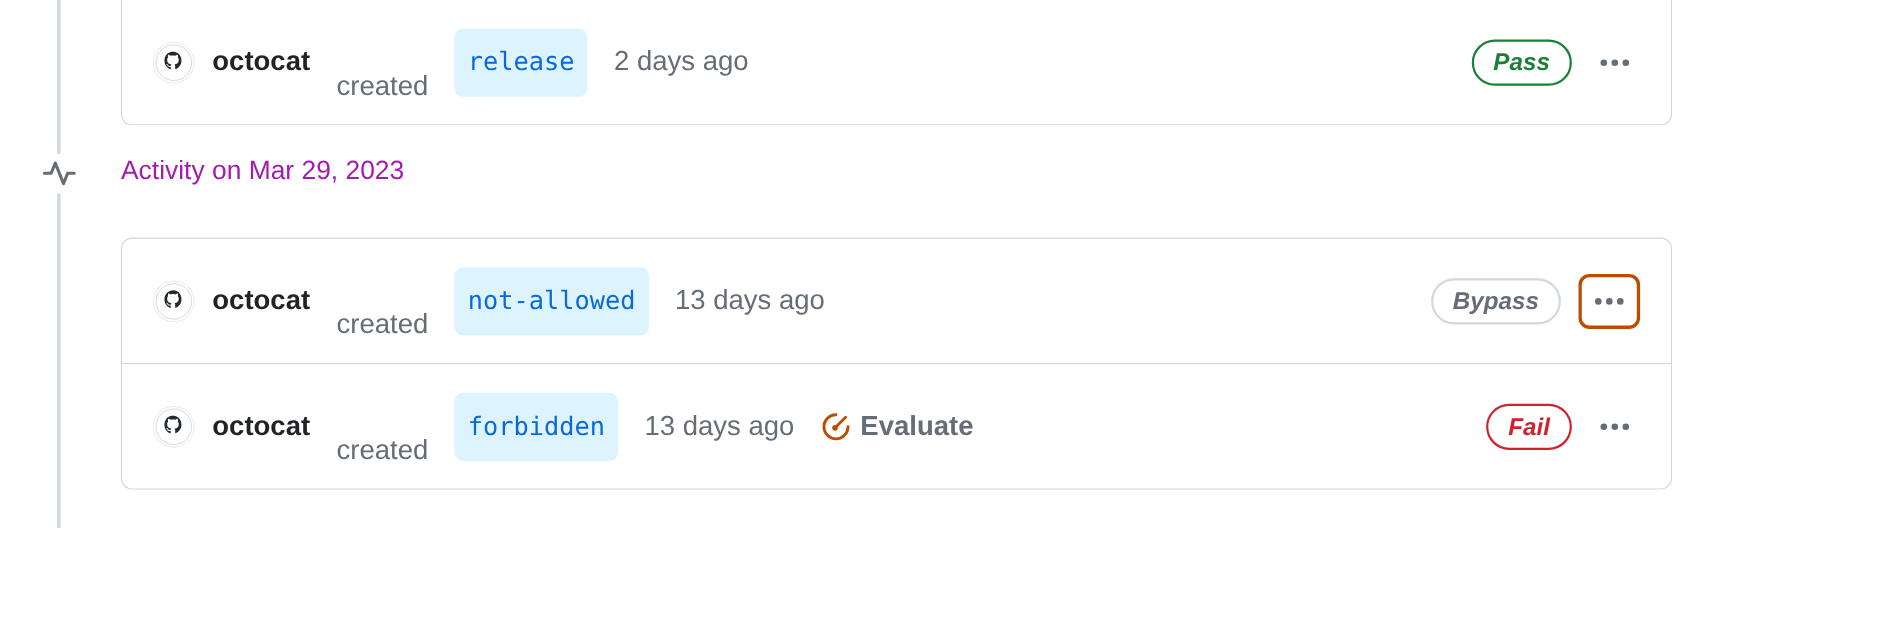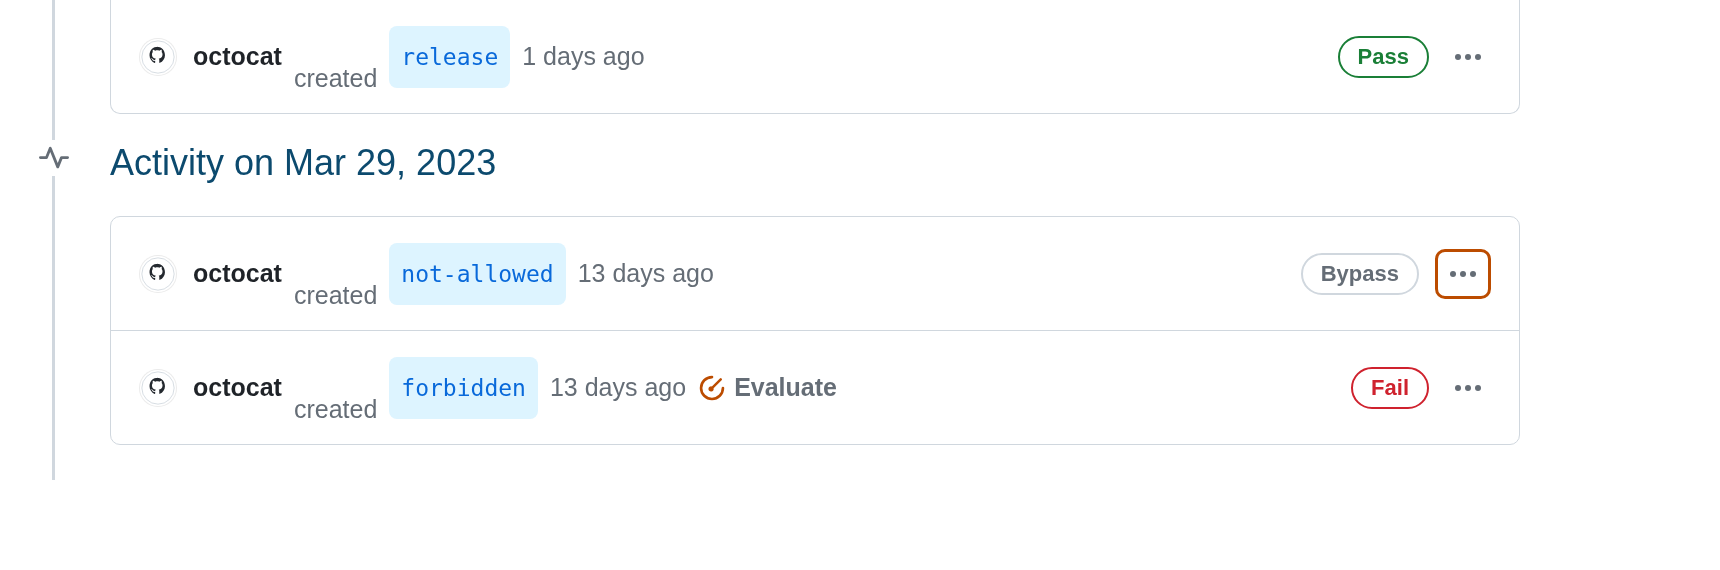--- a/index.html
+++ b/index.html
@@ -60,39 +60,39 @@
       padding: 20px 28px;
       gap: 16px;
     }
     .card + .card {
       border-top: 1px solid #d0d7de;
     }
     .date-header {
       position: absolute;
       left: 110px;
       top: 142px;
-      font-size: 36px;
-      color: #0c4a6e;
+      font-size: 24px;
+      color: #a21caf;
       font-weight: 400;
     }
     .avatar {
       width: 38px;
       height: 38px;
       border-radius: 50%;
       border: 1px solid rgba(0,0,0,0.08);
       flex-shrink: 0;
       display: flex;
       align-items: center;
       justify-content: center;
       background: #fff;
     }
     .card-content {
       display: flex;
       align-items: center;
-      gap: 12px;
+      gap: 24px;
       flex: 1;
       font-size: 25px;
     }
     .username { font-weight: 600; color: #1f2328; }
     .action { color: #656d76; margin-top: 44px; }
     .branch-badge {
       background: #ddf4ff;
       color: #0969da;
       padding: 18px 12px;
       border-radius: 8px;
@@ -115,20 +115,21 @@
     .status-badge {
       display: inline-flex;
       align-items: center;
       justify-content: center;
       padding: 6px 18px;
       border-radius: 999px;
       font-weight: 600;
       font-size: 22px;
       border: 2px solid;
       background: #fff;
+      font-style: italic;
     }
     .status-pass { color: #1a7f37; border-color: #1a7f37; }
     .status-bypass { color: #656d76; border-color: #d0d7de; }
     .status-fail { color: #cf222e; border-color: #cf222e; }
     .kebab {
       display: inline-flex;
       align-items: center;
       justify-content: center;
       width: 46px;
       height: 38px;
@@ -155,21 +156,21 @@
       <span class="avatar">
         <svg width="34" height="34" viewBox="0 0 40 40">
           <circle cx="20" cy="20" r="19" fill="#fff" stroke="#d0d7de"></circle>
           <path d="M20 8c-6 0-10 4-10 10 0 4 2.5 7.5 6 9 .5.1.7-.2.7-.5v-2c-2.8.6-3.4-1.2-3.4-1.2-.4-1-1-1.3-1-1.3-.9-.6.1-.6.1-.6 1 .1 1.5 1 1.5 1 .9 1.5 2.3 1.1 2.9.8.1-.6.3-1.1.6-1.3-2.2-.3-4.5-1.1-4.5-5 0-1.1.4-2 1-2.7-.1-.3-.4-1.3.1-2.7 0 0 .8-.3 2.7 1 .8-.2 1.6-.3 2.4-.3.8 0 1.6.1 2.4.3 1.9-1.3 2.7-1 2.7-1 .5 1.4.2 2.4.1 2.7.6.7 1 1.6 1 2.7 0 3.9-2.3 4.7-4.5 5 .4.3.7.9.7 1.8v2.7c0 .3.2.6.7.5 3.5-1.5 6-5 6-9 0-6-4-10-10-10z" fill="#24292f"></path>
         </svg>
       </span>
       <div class="card-content">
         <span class="username">octocat</span>
         <span class="action">created</span>
         <span class="branch-badge">release</span>
-        <span class="timestamp">1 days ago</span>
+        <span class="timestamp">2 days ago</span>
       </div>
       <div class="card-right">
         <span class="status-badge status-pass">Pass</span>
         <span class="kebab">
           <svg width="30" height="8" viewBox="0 0 30 8">
             <circle cx="5" cy="4" r="3" fill="#656d76"></circle>
               <circle cx="15" cy="4" r="3" fill="#656d76"></circle>
               <circle cx="25" cy="4" r="3" fill="#656d76"></circle>
           </svg>
         </span>

